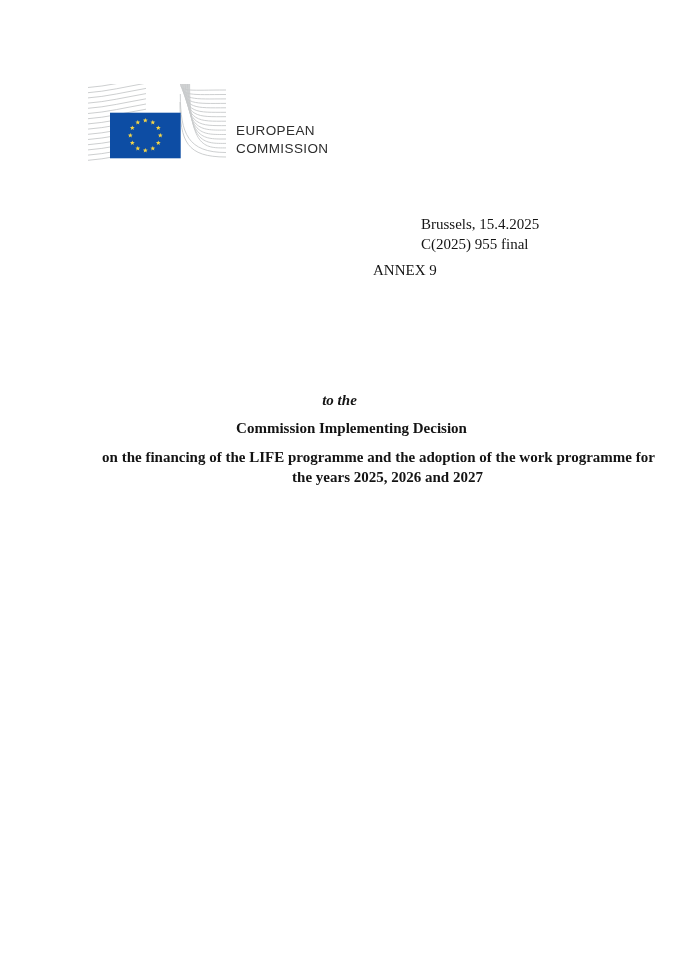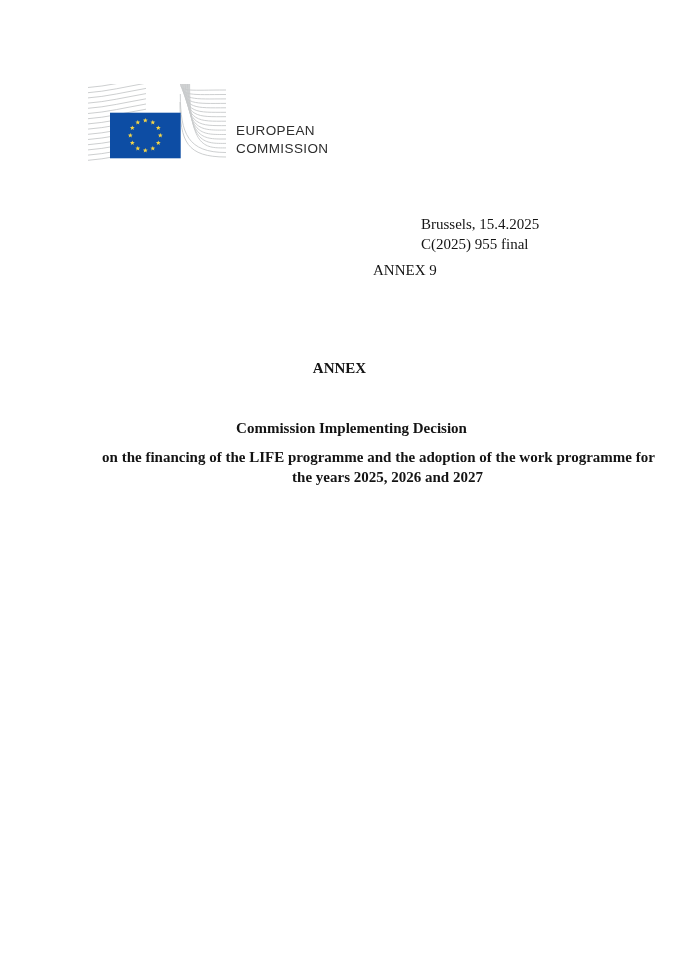--- a/index.html
+++ b/index.html
@@ -152,21 +152,21 @@
     <div>EUROPEAN</div>
     <div>COMMISSION</div>
   </div>
 
   <div class="ref-block">
     <div>Brussels, 15.4.2025</div>
     <div>C(2025) 955 final</div>
   </div>
   <div class="annex-label">ANNEX 9</div>
 
-  <div class="title-line t-heading">ANNEX</div>
+  <div class="title-line t-subheading">to the</div>
   <div class="title-line t-decision">Commission Implementing Decision</div>
   <div class="title-line t-subject1">on the financing of the LIFE programme and the adoption of the work programme for</div>
   <div class="title-line t-subject2">the years 2025, 2026 and 2027</div>
 
   <div class="lang-code lang-left">EN</div>
   <div class="lang-code lang-right">EN</div>
 
 </div>
 
 </body></html>

